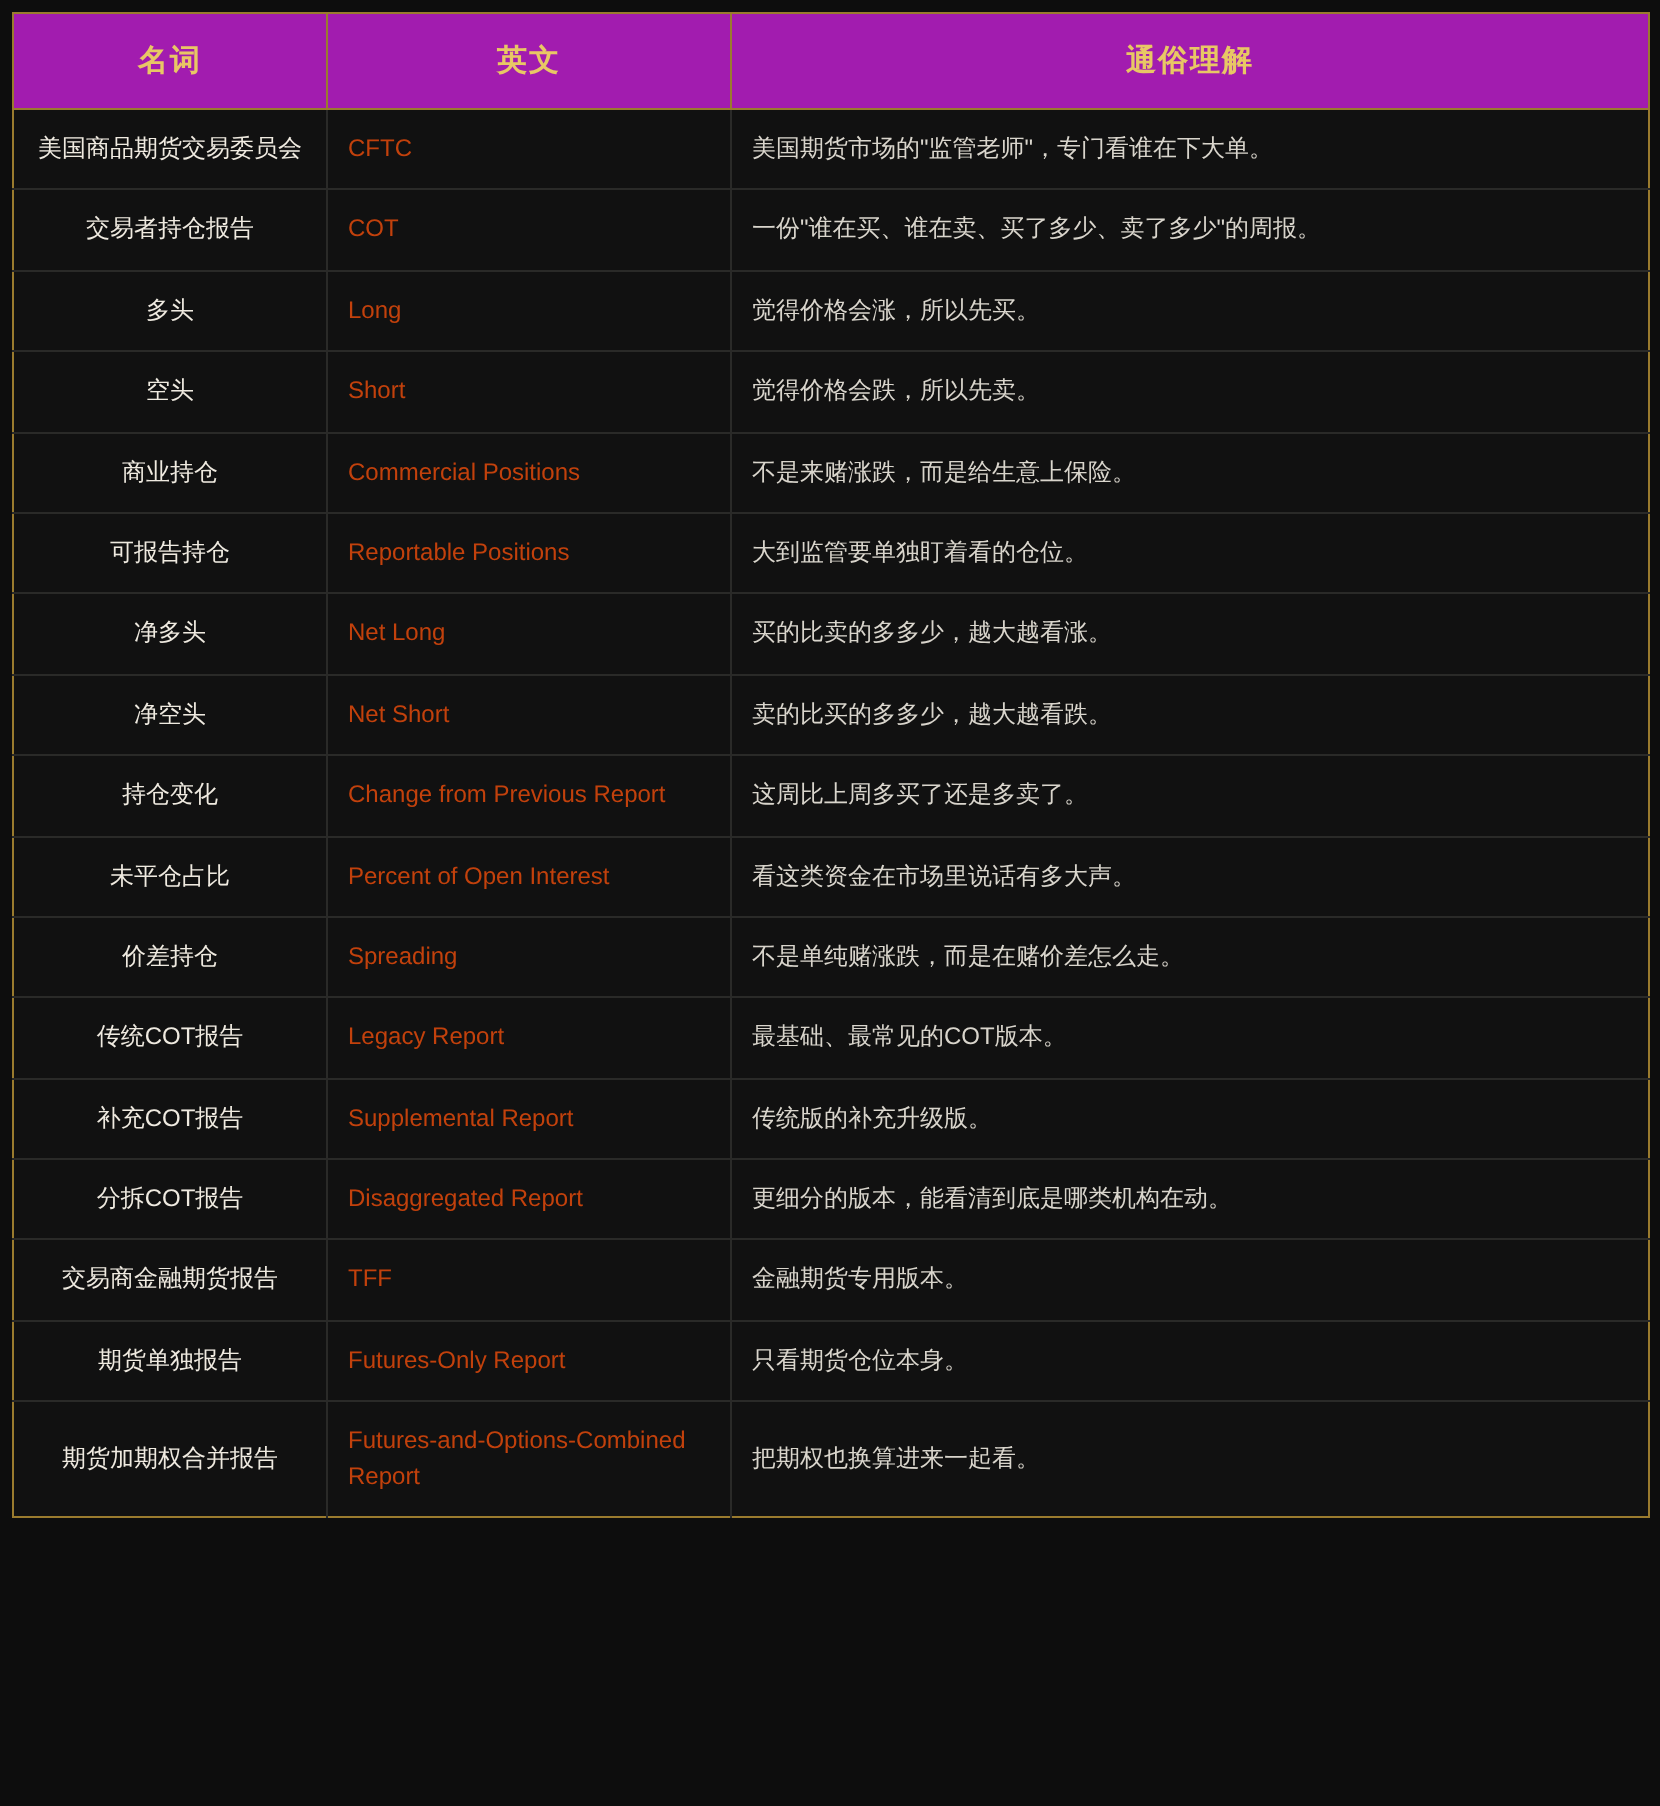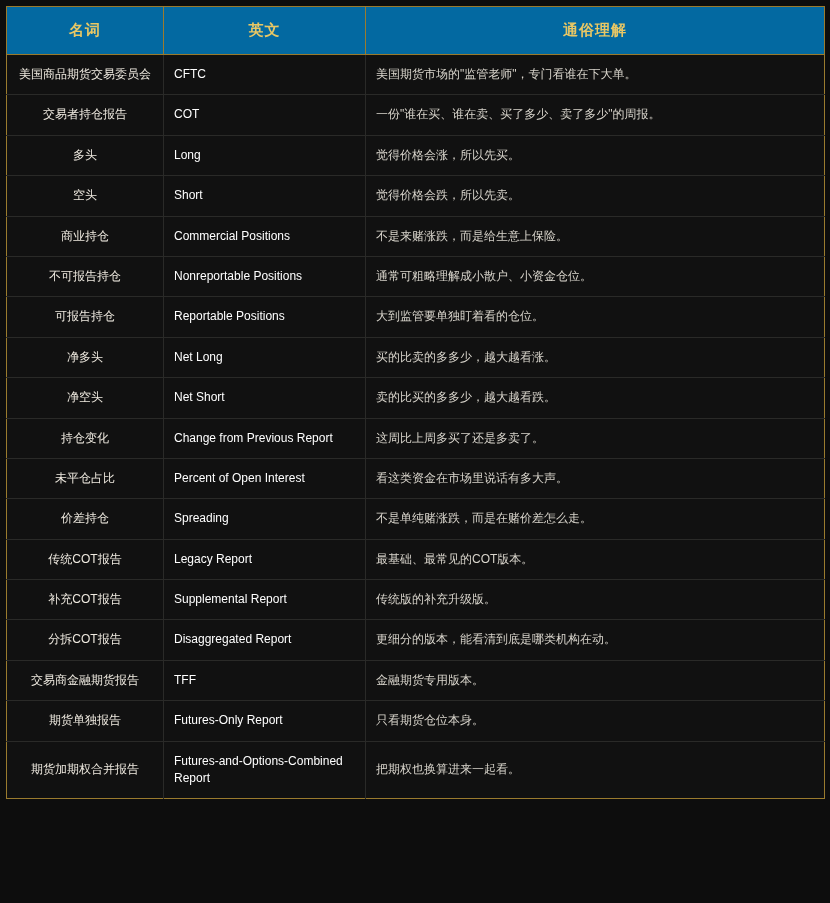--- a/index.html
+++ b/index.html
@@ -24,21 +24,21 @@
     border-collapse: collapse;
     table-layout: fixed;
     background: #111111;
     border: 1px solid #9a7b2e;
   }
   table.glossary col.c1 { width: 157px; }
   table.glossary col.c2 { width: 202px; }
   table.glossary col.c3 { width: 459px; }
 
   thead th {
-    background: #0369a1;
+    background: #a21caf;
     color: #e8c765;
     font-size: 15px;
     font-weight: bold;
     text-align: center;
     padding: 14px 8px;
     border-right: 1px solid #9a7b2e;
     border-bottom: 1px solid #9a7b2e;
     letter-spacing: 1px;
   }
   thead th:last-child { border-right: none; }
@@ -53,21 +53,21 @@
   }
   tbody td:last-child { border-right: none; }
   tbody tr:last-child td { border-bottom: none; }
 
   td.term {
     color: #efeae0;
     white-space: nowrap;
     text-align: center;
   }
   td.eng {
-    color: #ffffff;
+    color: #c2410c;
   }
   td.plain {
     color: #d9d5cc;
   }
 </style>
 </head>
 <body>
 
 <div class="page">
   <table class="glossary">
@@ -101,25 +101,20 @@
         </tr>
         <tr>
           <td class="term">空头</td>
           <td class="eng">Short</td>
           <td class="plain">觉得价格会跌，所以先卖。</td>
         </tr>
         <tr>
           <td class="term">商业持仓</td>
           <td class="eng">Commercial Positions</td>
           <td class="plain">不是来赌涨跌，而是给生意上保险。</td>
-        </tr>
-        <tr>
-          <td class="term">不可报告持仓</td>
-          <td class="eng">Nonreportable Positions</td>
-          <td class="plain">通常可粗略理解成小散户、小资金仓位。</td>
         </tr>
         <tr>
           <td class="term">可报告持仓</td>
           <td class="eng">Reportable Positions</td>
           <td class="plain">大到监管要单独盯着看的仓位。</td>
         </tr>
         <tr>
           <td class="term">净多头</td>
           <td class="eng">Net Long</td>
           <td class="plain">买的比卖的多多少，越大越看涨。</td>

